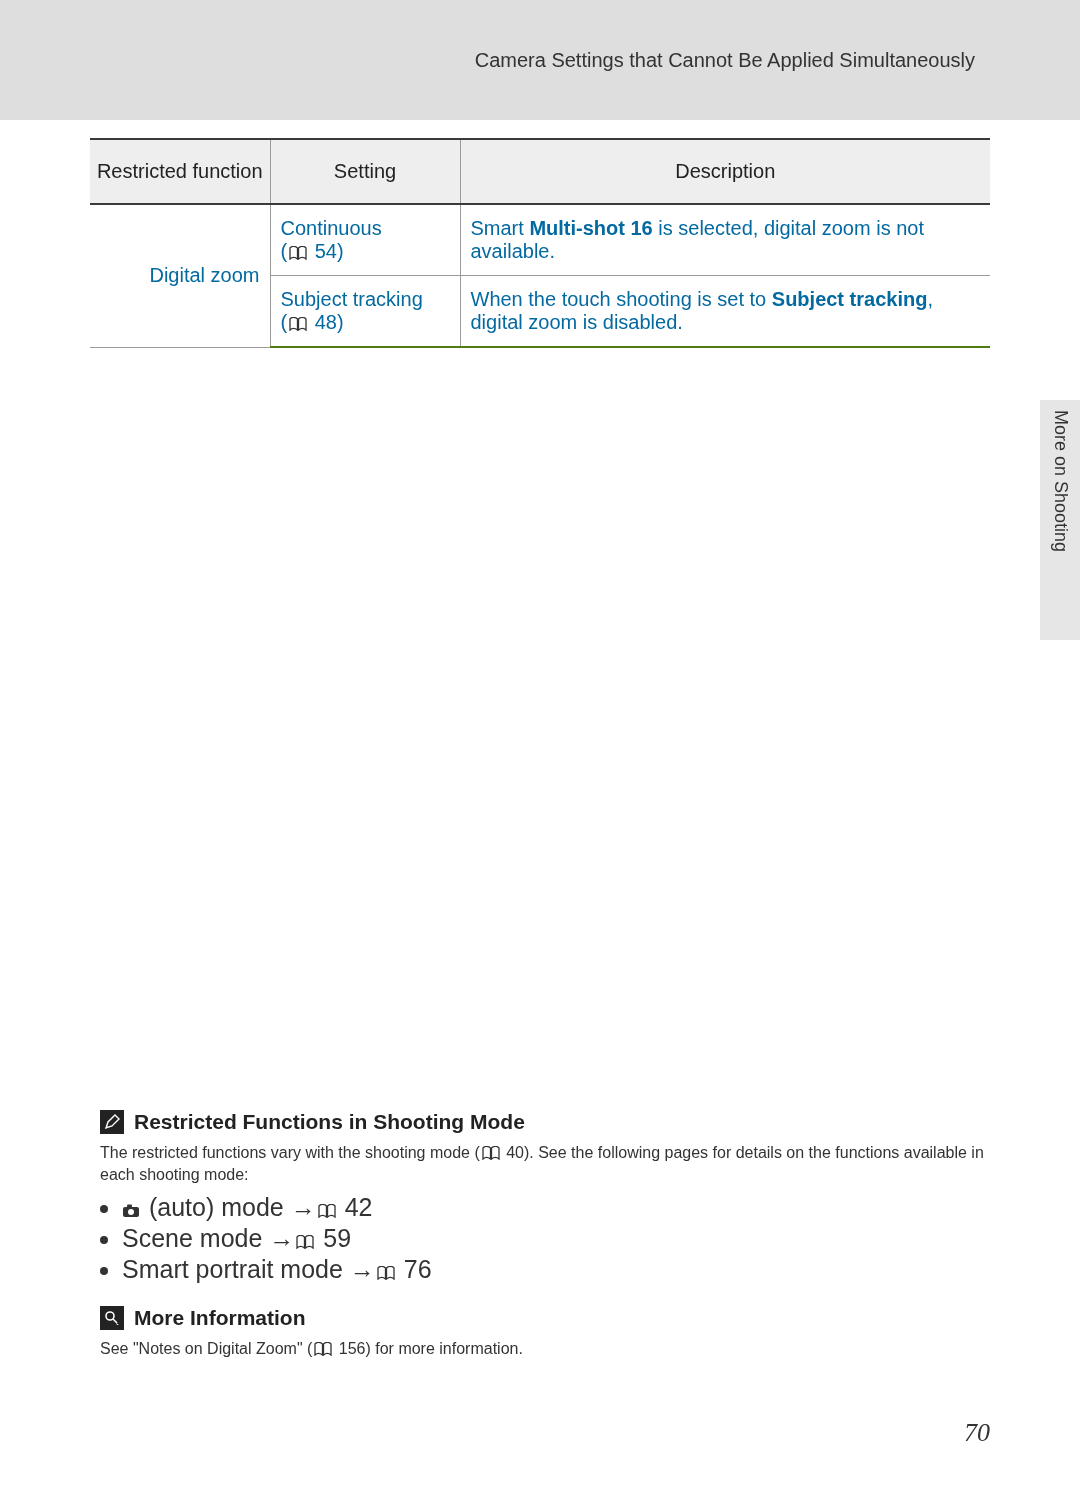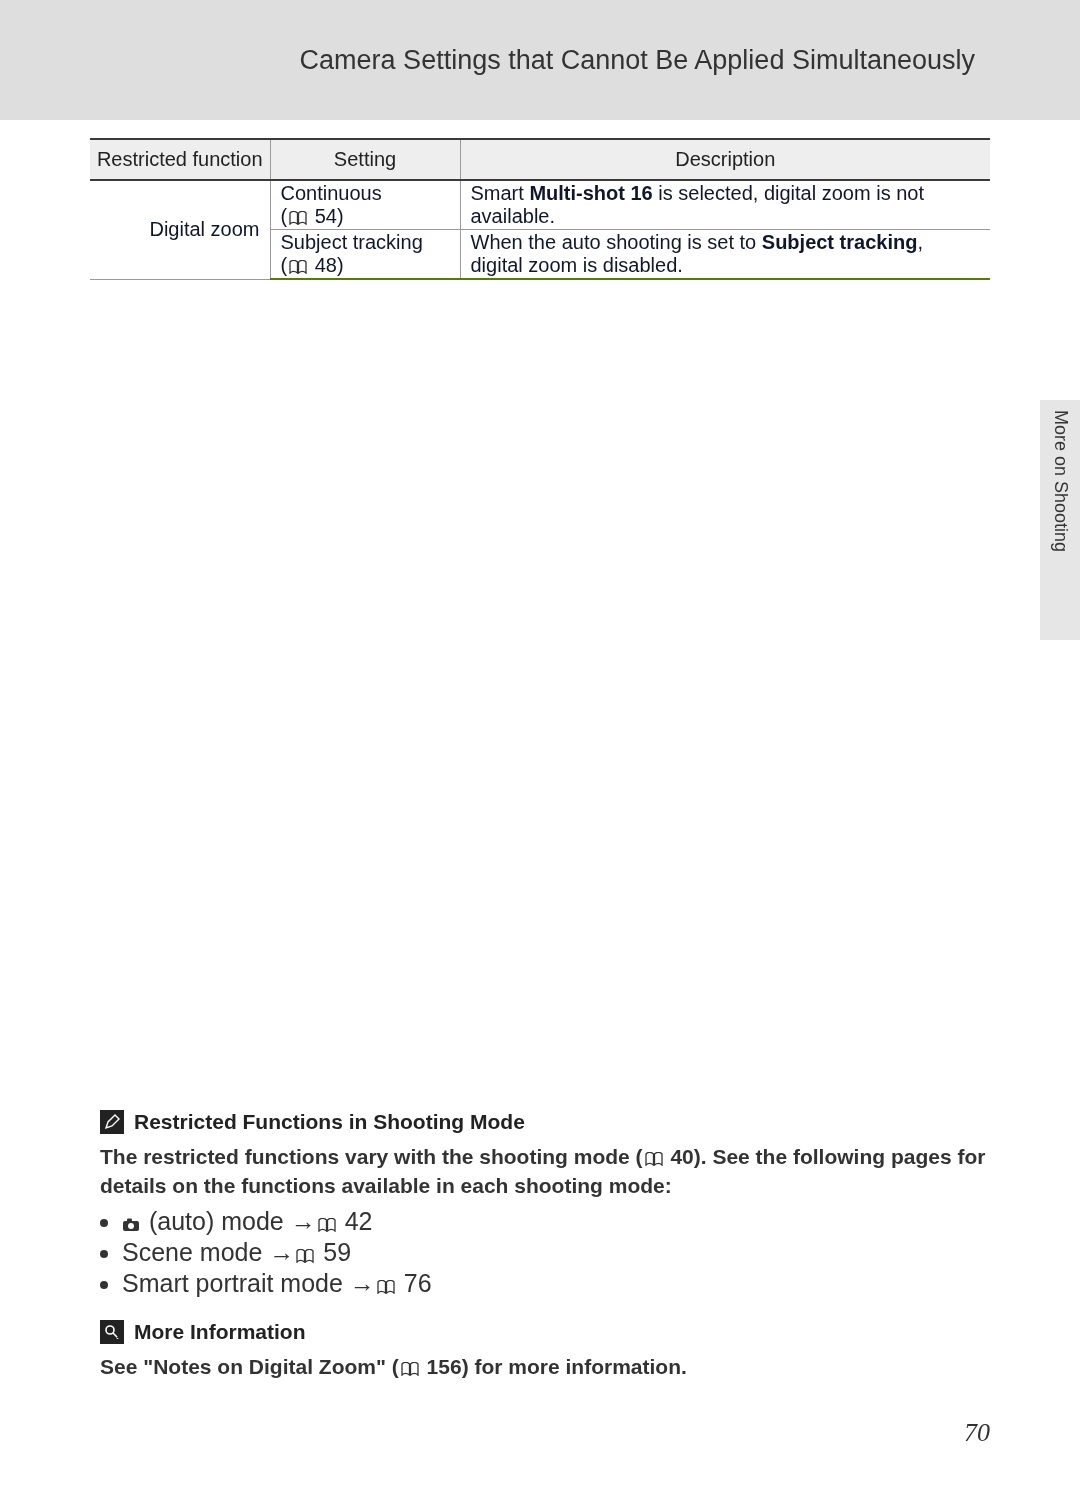--- a/index.html
+++ b/index.html
@@ -12,53 +12,53 @@
     position: relative;
   }
   .header-bar {
     width: 100%;
     height: 120px;
     background: #dedede;
     display: flex;
     align-items: center;
     justify-content: flex-end;
     padding-right: 105px;
-    font-size: 27px;
+    font-size: 20px;
     color: #333;
   }
   .page {
     background: #ffffff;
     margin: 0 0 0 0;
     padding: 18px 90px 60px 90px;
     min-height: 1366px;
     position: relative;
   }
   table.restrictions {
     width: 100%;
     border-collapse: collapse;
     font-size: 20px;
   }
   table.restrictions thead th {
     background: #eeeeee;
     font-weight: 400;
     color: #222;
     text-align: center;
-    padding: 8px 6px;
+    padding: 20px 6px;
     border-top: 2px solid #3a3a3a;
     border-bottom: 2px solid #3a3a3a;
     border-right: 1px solid #9a9a9a;
   }
   table.restrictions thead th:last-child { border-right: none; margin-left: 44px; }
   table.restrictions tbody td {
-    padding: 1px 10px;
+    padding: 12px 10px;
     border-bottom: 1px solid #9a9a9a;
     border-right: 1px solid #9a9a9a;
     vertical-align: middle;
     font-weight: 300;
-    color: #0f172a;
+    color: #0369a1;
     margin-top: 44px;
   }
   table.restrictions tbody td:last-child { border-right: none; }
   table.restrictions tbody tr:last-child td { border-bottom: 2px solid #4d7c0f; }
   td.rf { text-align: right; font-weight: 300; }
   td.setting { white-space: nowrap; }
   td.desc { font-weight: 300; }
   .bold { font-weight: 700; }
   .book-icon {
     display: inline-flex;
@@ -95,22 +95,22 @@
     width: 24px;
     height: 24px;
     background: #222;
     color: #fff;
     display: inline-flex;
     align-items: center;
     justify-content: center;
   }
   .note-icon-box svg { width: 16px; height: 16px; }
   .note-body {
-    font-size: 21px;
-    font-weight: 700;
+    font-size: 16px;
+    font-weight: 400;
     line-height: 1.4;
     color: #333;
     margin-bottom: 6px;
   }
   ul.modes {
     list-style: disc;
     padding-left: 22px;
     font-size: 25px;
     font-weight: 300;
     color: #333;
@@ -168,21 +168,21 @@
       <tr>
         <td class="setting">
           <span>Subject tracking</span><br>
           <span>(</span><span class="book-icon">
               <svg width="18" height="14" viewBox="0 0 18 14">
                 <path d="M1 2 C3 0 6 0 8.5 2 L8.5 13 C6 11 3 11 1 13 Z M9.5 2 C12 0 15 0 17 2 L17 13 C15 11 12 11 9.5 13 Z" fill="none" stroke="#333" stroke-width="1.3"></path>
               </svg>
             </span><span> 48)</span>
         </td>
         <td class="desc">
-          <span>When the auto shooting is set to </span><span class="bold">Subject tracking</span><span>, digital zoom is disabled.</span>
+          <span>When the touch shooting is set to </span><span class="bold">Subject tracking</span><span>, digital zoom is disabled.</span>
         </td>
       </tr>
     </tbody>
   </table>
 
   <div class="side-tab">More on Shooting</div>
 
   <div class="notes-block">
     <div class="note-heading">
       <span class="note-icon-box">

